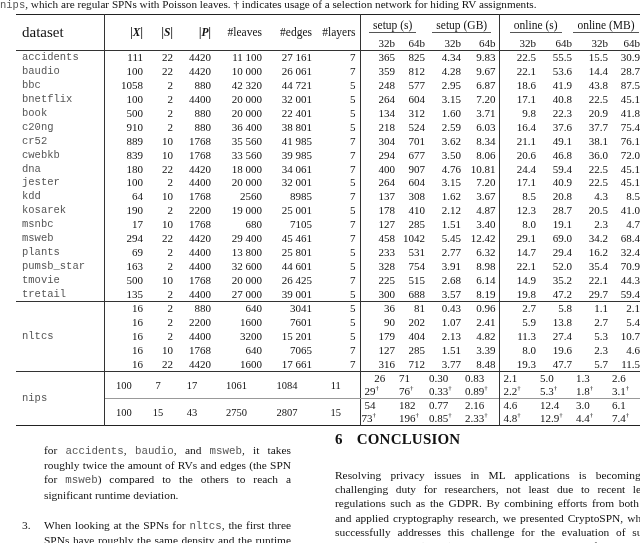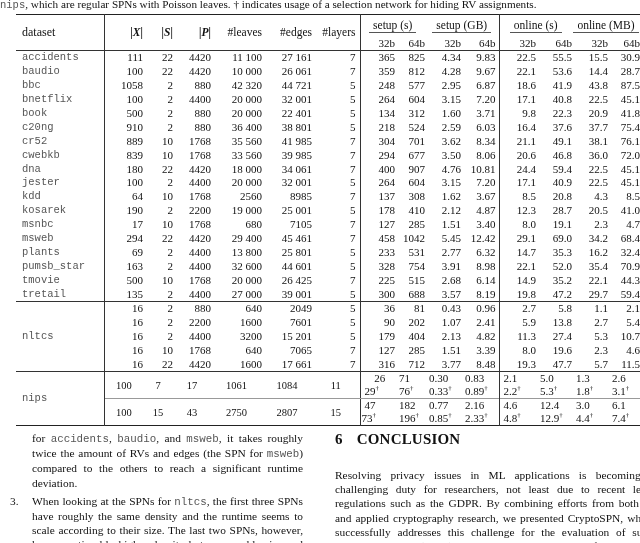--- a/index.html
+++ b/index.html
@@ -18,21 +18,21 @@
   .grp { text-align:center !important; }
   .grp span { display:inline-block; border-bottom:0.8px solid #555; padding:0 4px; }
   td.ds { text-align:left !important; padding-left:6px !important; font-family:"Liberation Mono", "DejaVu Sans Mono", monospace; color:#555; font-size:10.5px; }
   tr.row td { height:13.9px; }
   .dag { font-size:7px; vertical-align:super; line-height:0; }
   .nips td { height:13px; }
   .grey-rule { border-top:0.8px solid #999; }
   .bodytext { position:absolute; font-size:11.4px; line-height:14.2px; text-align:justify; }
   .bodytext .mono { font-size:10.8px; }
   .left-col { left:28px; top:427px; width:279px; }
-  .left-col p { margin:4px; }
+  .left-col p { margin:16px; }
   .list-item { position:relative; padding-left:0; }
   .list-num { position:absolute; left:-22px; top:0; }
   .section-title { position:absolute; left:335px; top:431px; font-size:15px; font-weight:bold; font-family:"Liberation Serif", serif; letter-spacing:0.2px; }
   .section-title .num { margin-right:14px; }
   .right-col { left:335px; top:468px; width:320px; }
   .right-col p { margin:0; }
 </style>
 </head>
 <body>
 
@@ -53,21 +53,21 @@
       <col style="width:30px">
       <col style="width:36px">
       <col style="width:38px">
     <col style="width:37px">
       <col style="width:36px">
       <col style="width:36px">
       <col style="width:32px">
   </colgroup>
   <thead>
     <tr class="hdr toprule">
-      <td class="ds vsep" rowspan="2" style="font-family:'Liberation Serif',serif;color:#111;font-size:12px;">dataset</td>
+      <td class="ds vsep" rowspan="2" style="font-family:'Liberation Serif',serif;color:#111;font-size:15px;">dataset</td>
       <td rowspan="2"><b><i>|X|</i></b></td>
       <td rowspan="2"><b><i>|S|</i></b></td>
       <td rowspan="2"><b><i>|P|</i></b></td>
       <td rowspan="2">#leaves</td>
       <td rowspan="2">#edges</td>
       <td rowspan="2" class="vsep" style="padding-right:4px">#layers</td>
       <td colspan="2" class="grp"><span>setup (s)</span></td>
       <td colspan="2" class="grp vsep"><span>setup (GB)</span></td>
       <td colspan="2" class="grp"><span>online (s)</span></td>
       <td colspan="2" class="grp"><span>online (MB)</span></td>
@@ -328,21 +328,21 @@
         <td>2</td>
         <td>4400</td>
         <td>13 800</td>
         <td>25 801</td>
         <td class="vsep" style="padding-right: 4px;">5</td>
         <td>233</td>
         <td>531</td>
         <td>2.77</td>
         <td class="vsep" style="padding-right: 3px;">6.32</td>
         <td>14.7</td>
-        <td>35.3</td>
+        <td>29.4</td>
         <td>16.2</td>
         <td>32.4</td>
       </tr>
       <tr class="row">
         <td class="ds vsep">pumsb_star</td>
         <td>163</td>
         <td>2</td>
         <td>4400</td>
         <td>32 600</td>
         <td>44 601</td>
@@ -391,21 +391,21 @@
         <td>59.4</td>
       </tr>
     </tbody>
   <tbody id="nltcs-body">
       <tr class="row midrule">
         <td class="ds vsep" rowspan="5">nltcs</td>
         <td>16</td>
         <td>2</td>
         <td>880</td>
         <td>640</td>
-        <td>2049</td>
+        <td>3041</td>
         <td class="vsep" style="padding-right: 4px;">5</td>
         <td>36</td>
         <td>81</td>
         <td>0.43</td>
         <td class="vsep" style="padding-right: 3px;">0.96</td>
         <td>2.7</td>
         <td>5.8</td>
         <td>1.1</td>
         <td>2.1</td>
       </tr>
@@ -502,21 +502,21 @@
         <td style="text-align: left; padding-left: 4px;"><span>1.8</span><span class="dag">†</span></td>
         <td style="text-align: left; padding-left: 4px;"><span>3.1</span><span class="dag">†</span></td>
       </tr>
       <tr class="nips grey-rule">
         <td rowspan="2" style="text-align: center; font-family: &quot;Liberation Serif&quot;, serif; font-size: 10.5px;">100</td>
         <td rowspan="2" style="text-align: center; font-family: &quot;Liberation Serif&quot;, serif; font-size: 10.5px;">15</td>
         <td rowspan="2" style="text-align: center; font-family: &quot;Liberation Serif&quot;, serif; font-size: 10.5px;">43</td>
         <td rowspan="2" style="text-align: center; font-family: &quot;Liberation Serif&quot;, serif; font-size: 10.5px;">2750</td>
         <td rowspan="2" style="text-align: center; font-family: &quot;Liberation Serif&quot;, serif; font-size: 10.5px;">2807</td>
         <td class="vsep" rowspan="2" style="text-align: center; font-family: &quot;Liberation Serif&quot;, serif; font-size: 10.5px;">15</td>
-        <td style="text-align: left; padding-left: 4px;"><span>47</span></td>
+        <td style="text-align: left; padding-left: 4px;"><span>54</span></td>
         <td style="text-align: left; padding-left: 4px;"><span>182</span></td>
         <td style="text-align: left; padding-left: 4px;"><span>0.77</span></td>
         <td class="vsep" style="padding-right: 3px; text-align: left; padding-left: 4px;"><span>2.16</span></td>
         <td style="text-align: left; padding-left: 4px;"><span>4.6</span></td>
         <td style="text-align: left; padding-left: 4px;"><span>12.4</span></td>
         <td style="text-align: left; padding-left: 4px;"><span>3.0</span></td>
         <td style="text-align: left; padding-left: 4px;"><span>6.1</span></td>
       </tr>
       <tr class="nips botrule">
         <td style="text-align: left; padding-left: 1px;"><span>73</span><span class="dag">†</span></td>

